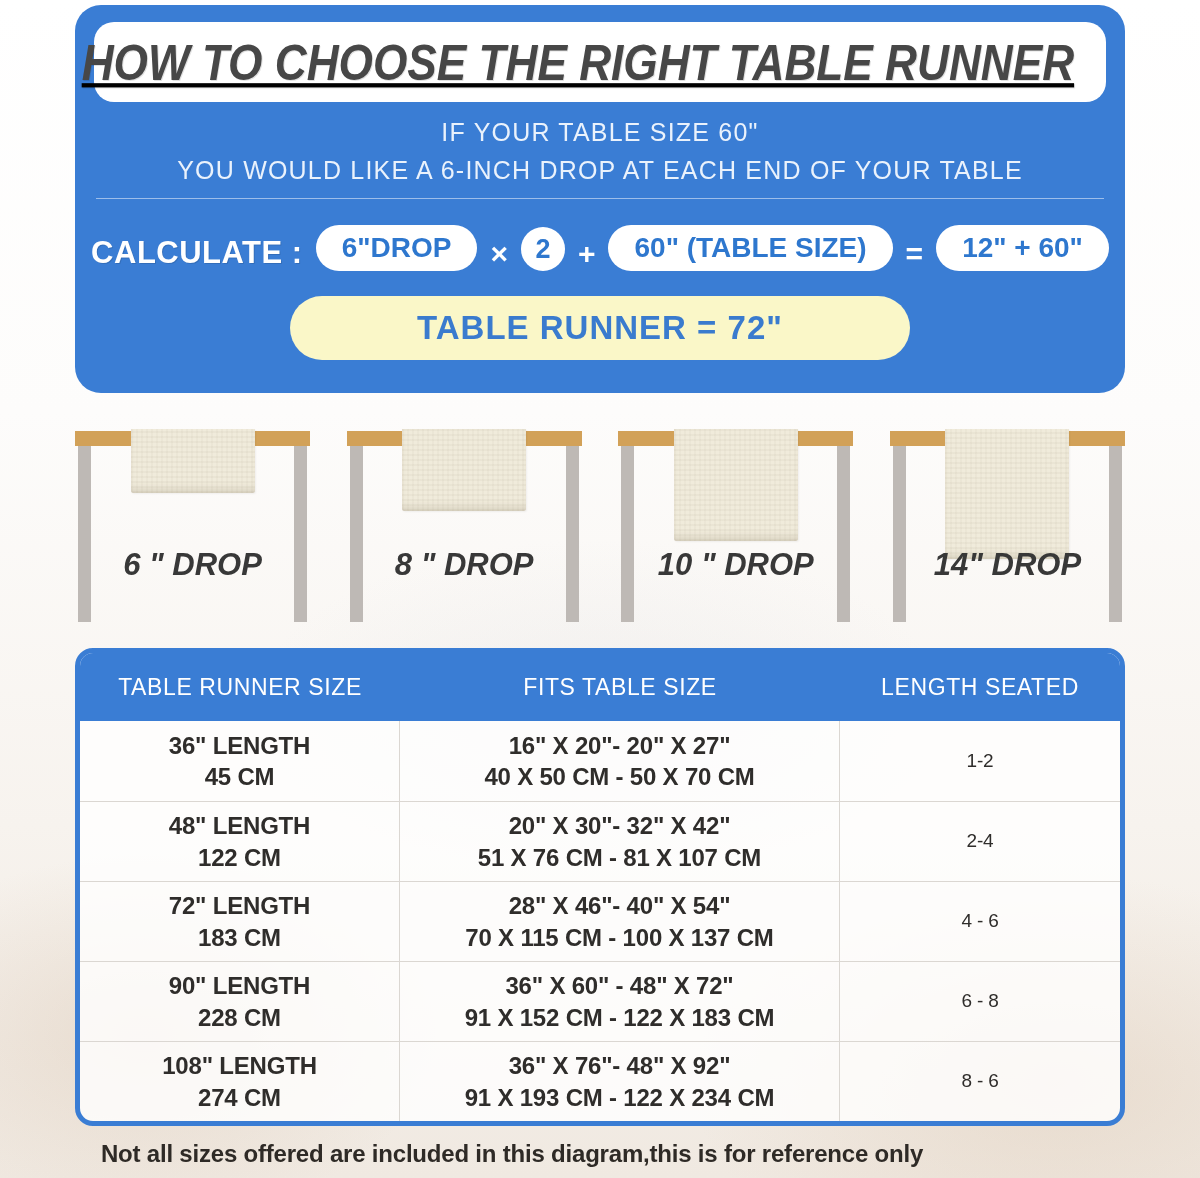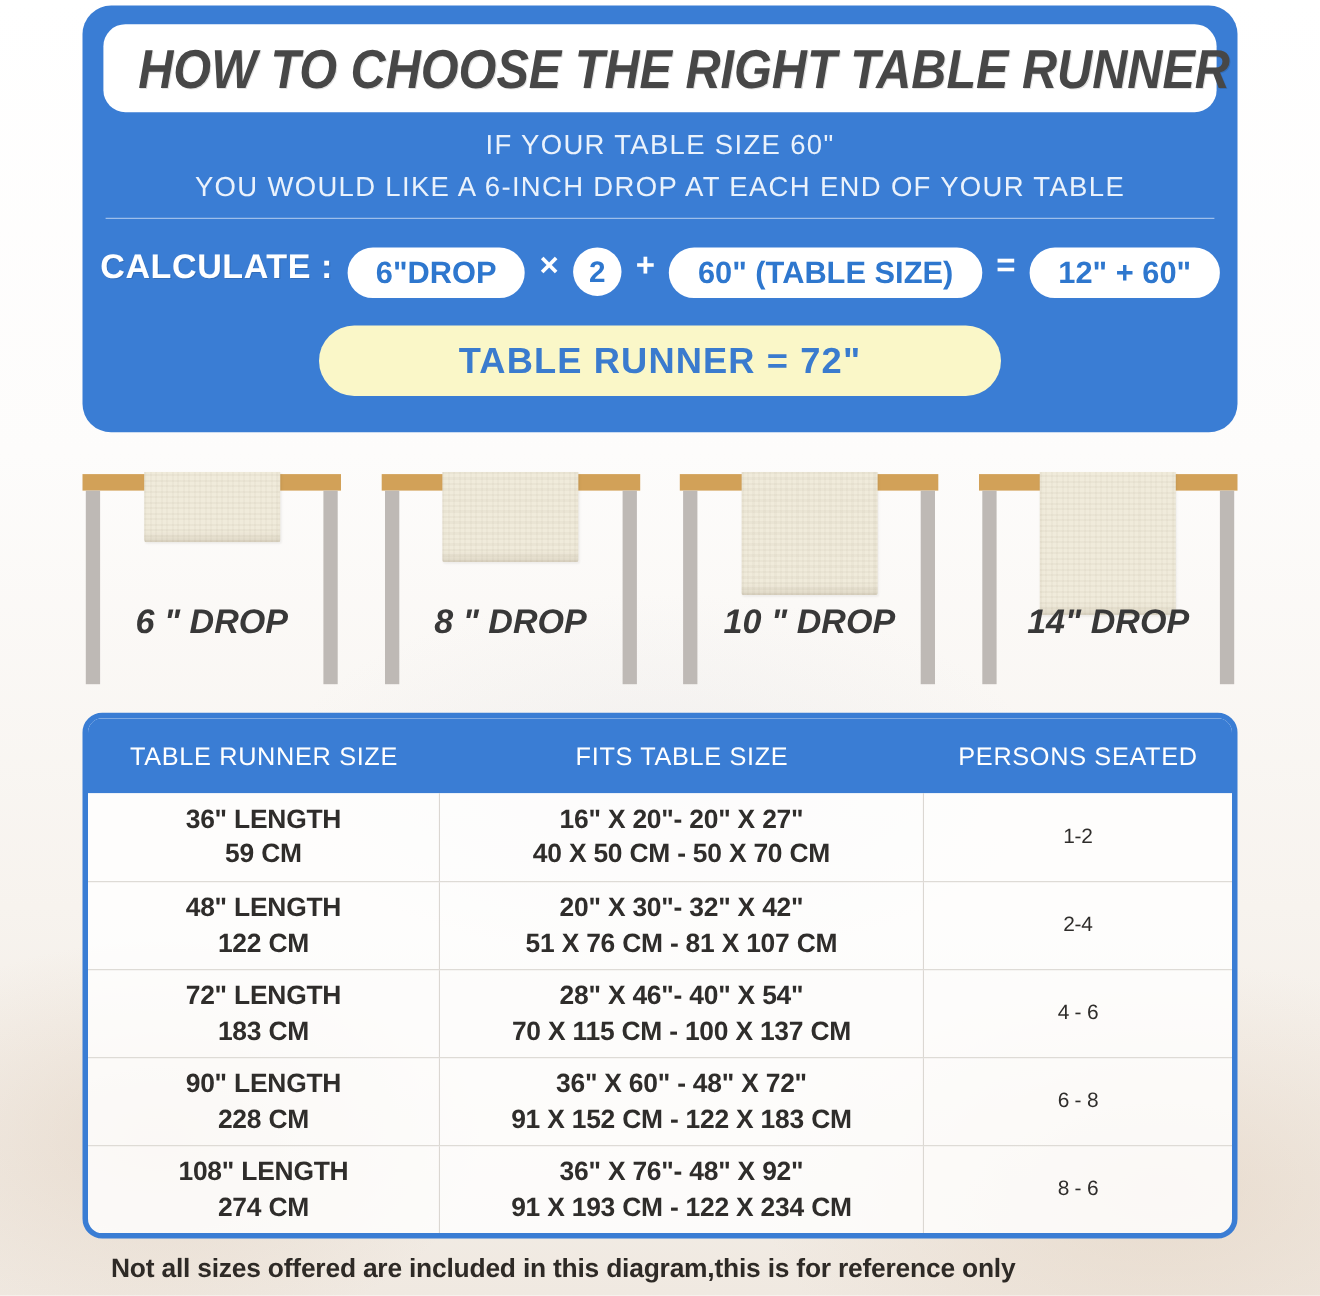--- a/index.html
+++ b/index.html
@@ -23,21 +23,21 @@
   .hero {
     position: absolute; left: 75px; top: 5px;
     width: 1050px; height: 388px;
     background: #3a7dd4;
     border-radius: 26px;
     text-align: center;
   }
   .title-box {
     margin: 17px auto 0; width: 1012px; height: 80px;
     background: #ffffff; border-radius: 20px;
-    display: flex; align-items: center; justify-content: flex-start;
+    display: flex; align-items: center; justify-content: flex-end; text-decoration: underline;
   }
   .title-box h1 {
     font-size: 47px; font-weight: 800; font-style: italic;
     color: #474747; letter-spacing: 0px; white-space: nowrap;
     transform: scaleX(0.94) scaleY(1.06);
     text-shadow: 1px 1px 0 rgba(0,0,0,0.12);
   }
   .hero .sub1 {
     margin-top: 16px;
     font-size: 25px; font-weight: 400; color: #eaf2fc; letter-spacing: 1.2px;
@@ -45,21 +45,21 @@
   .hero .sub2 {
     margin-top: 9px;
     font-size: 25px; font-weight: 400; color: #eaf2fc; letter-spacing: 1.2px;
   }
   .hero .divider {
     margin: 13px auto 0; width: 96%;
     border: 0; border-top: 1px solid rgba(255,255,255,0.5);
   }
   .calc-row {
     margin-top: 26px;
-    display: flex; align-items: flex-start; justify-content: center; gap: 13px;
+    display: flex; align-items: flex-end; justify-content: center; gap: 13px;
   }
   .calc-label {
     font-size: 31px; font-weight: 800; color: #ffffff; letter-spacing: 0.5px;
     text-shadow: 1px 1px 0 rgba(0,0,0,0.12);
   }
   .pill {
     background: #ffffff; color: #2e77ce;
     font-size: 28px; font-weight: 800;
     padding: 7px 26px; border-radius: 28px; white-space: nowrap;
   }
@@ -206,27 +206,27 @@
       <div class="leg right"></div>
       <div class="runner"></div>
       <div class="drop-label">14" DROP</div>
     </div>
   </section>
 
   <section class="size-table">
     <div class="st-header">
       <div class="cell">TABLE RUNNER SIZE</div>
       <div class="cell">FITS TABLE SIZE</div>
-      <div class="cell">PERSONS SEATED</div>
+      <div class="cell">LENGTH SEATED</div>
     </div>
 
     <div class="st-row">
       <div class="cell">
         <span>36" LENGTH</span>
-        <span>59 CM</span>
+        <span>45 CM</span>
       </div>
       <div class="cell">
         <span>16" X 20"- 20" X 27"</span>
         <span>40 X 50 CM - 50 X 70 CM</span>
       </div>
       <div class="cell persons">1-2</div>
     </div>
 
     <div class="st-row">
       <div class="cell">

